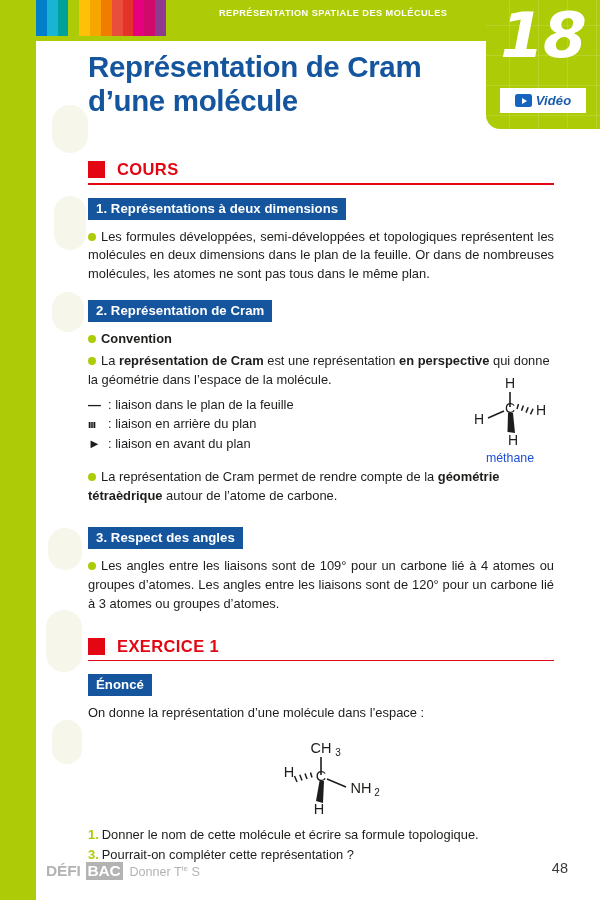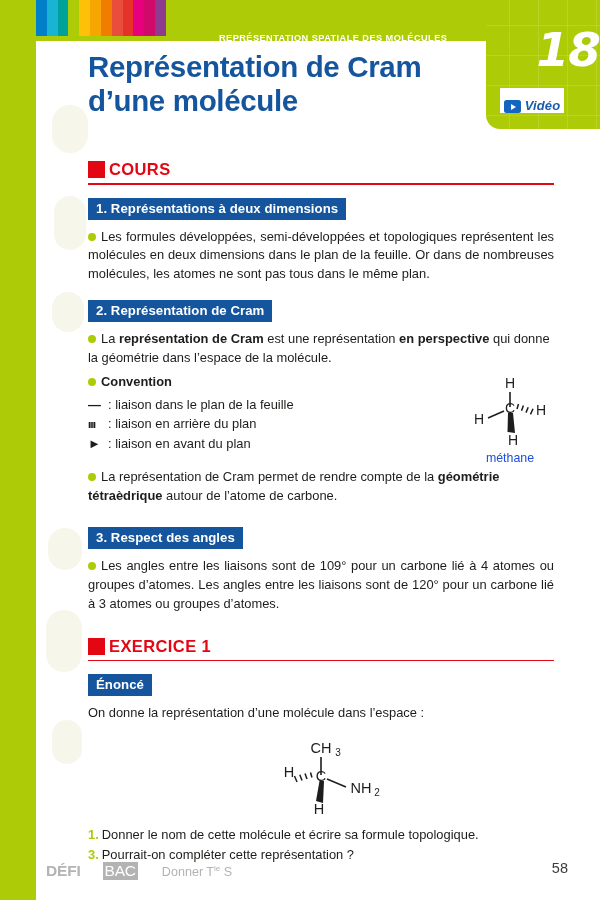--- a/index.html
+++ b/index.html
@@ -43,21 +43,21 @@
     position: absolute;
     left: 36px; top: 0;
     width: 130px; height: 36px;
     display: flex;
     z-index: 3;
   }
   .color-bars > i { flex: 1 1 auto; height: 100%; display: block; }
 
   .breadcrumb {
     position: absolute;
-    left: 172px; top: 33px;
+    left: 172px; top: 8px;
     font-size: 9.2px;
     font-weight: bold;
     letter-spacing: 0.45px;
     color: #ffffff;
     z-index: 3;
     white-space: nowrap;
     padding-left: 47px;
   }
 
   
@@ -73,37 +73,37 @@
   .chapter-grid {
     position: absolute; inset: 0;
     background-image:
       linear-gradient(to right, rgba(255,255,255,0.13) 1px, transparent 1px),
       linear-gradient(to bottom, rgba(255,255,255,0.13) 1px, transparent 1px);
     background-size: 29px 30px;
     background-position: -6px -5px;
   }
   .chapter-number {
     position: absolute;
-    left: 0; right: 0; top: 26px;
-    text-align: right;
+    left: 0; right: 0; top: 4px;
+    text-align: center;
     font-family: "DejaVu Sans", sans-serif;
-    font-size: 47px;
+    font-size: 63px;
     font-weight: bold;
     font-style: italic;
     color: #ffffff;
     letter-spacing: -1px;
     line-height: 1;
   }
   .video-chip {
     position: absolute;
     left: 14px; top: 88px;
-    width: 64px; height: 25px;
+    width: 86px; height: 25px;
     background: #ffffff;
     display: flex;
-    align-items: flex-end;
+    align-items: center;
     justify-content: center;
     gap: 4px;
   }
   .video-play {
     width: 17px; height: 13px;
     background: #1565c0;
     border-radius: 2.5px;
     display: flex;
     align-items: center;
     justify-content: center;
@@ -142,21 +142,21 @@
     position: absolute;
     left: 88px; top: 160px;
     width: 466px;
     z-index: 2;
   }
 
   
   .red-heading {
     display: flex;
     align-items: center;
-    gap: 4px;
+    gap: 12px;
     margin-bottom: 4px;
   }
   .red-square {
     width: 17px; height: 17px;
     background: #e30613;
     flex: 0 0 auto;
   }
   .red-heading-text {
     color: #e30613;
     font-size: 16.5px;
@@ -239,32 +239,32 @@
   }
   .molecule-center {
     margin: 14px auto 0 auto;
     width: 150px;
   }
   .footer-brand {
     position: absolute;
     left: 46px; top: 862px;
     display: flex;
     align-items: baseline;
-    gap: 22px;
+    gap: 5px;
     z-index: 3;
   }
   .brand-defi {
     font-size: 15.5px;
     font-weight: bold;
     color: #b3b3b3;
     letter-spacing: -0.2px;
   }
   .brand-bac {
     font-size: 15.5px;
-    font-weight: normal;
+    font-weight: bold;
     color: #ffffff;
     background: #b3b3b3;
     padding: 0 2px;
     letter-spacing: -0.2px;
   }
   .brand-sub {
     font-size: 12.6px;
     color: #b3b3b3;
     margin-left: 2px;
   }
@@ -334,25 +334,25 @@
   
   <div class="blue-tag">1. Représentations à deux dimensions</div>
   <div class="para">
     <span class="bullet"></span><span>Les formules développées, semi-développées et topologiques représentent les molécules en deux dimensions dans le plan de la feuille. Or dans de nombreuses molécules, les atomes ne sont pas tous dans le même plan.</span>
   </div>
 
   <div style="height:11px"></div>
 
   
   <div class="blue-tag">2. Représentation de Cram</div>
+  <div class="para no-justify" style="margin-bottom:3px;">
+    <span class="bullet"></span><b>Convention</b>
+  </div>
   <div class="para no-justify">
     <span class="bullet"></span><span>La </span><b>représentation de Cram</b><span> est une représentation </span><b>en perspective</b><span> qui donne la géométrie dans l’espace de la molécule.</span>
-  </div>
-  <div class="para no-justify" style="margin-bottom:3px;">
-    <span class="bullet"></span><b>Convention</b>
   </div>
   <div class="conv-line">
     <span class="conv-sym">—</span><span>: liaison dans le plan de la feuille</span>
   </div>
   <div class="conv-line">
     <span class="conv-sym" style="letter-spacing:-1px;font-size:10px;">ıııı</span><span>: liaison en arrière du plan</span>
   </div>
   <div class="conv-line">
     <span class="conv-sym">►</span><span>: liaison en avant du plan</span>
   </div>
@@ -442,13 +442,13 @@
     <div class="molecule-caption">méthane</div>
   </div>
 
 </div>
 
 <div class="footer-brand">
   <span class="brand-defi">DÉFI</span>
     <span class="brand-bac">BAC</span>
   <span class="brand-sub"><span>Donner T</span><sup>le</sup><span> S</span></span>
 </div>
-<div class="page-number">58</div>
+<div class="page-number">48</div>
 
 </body></html>

